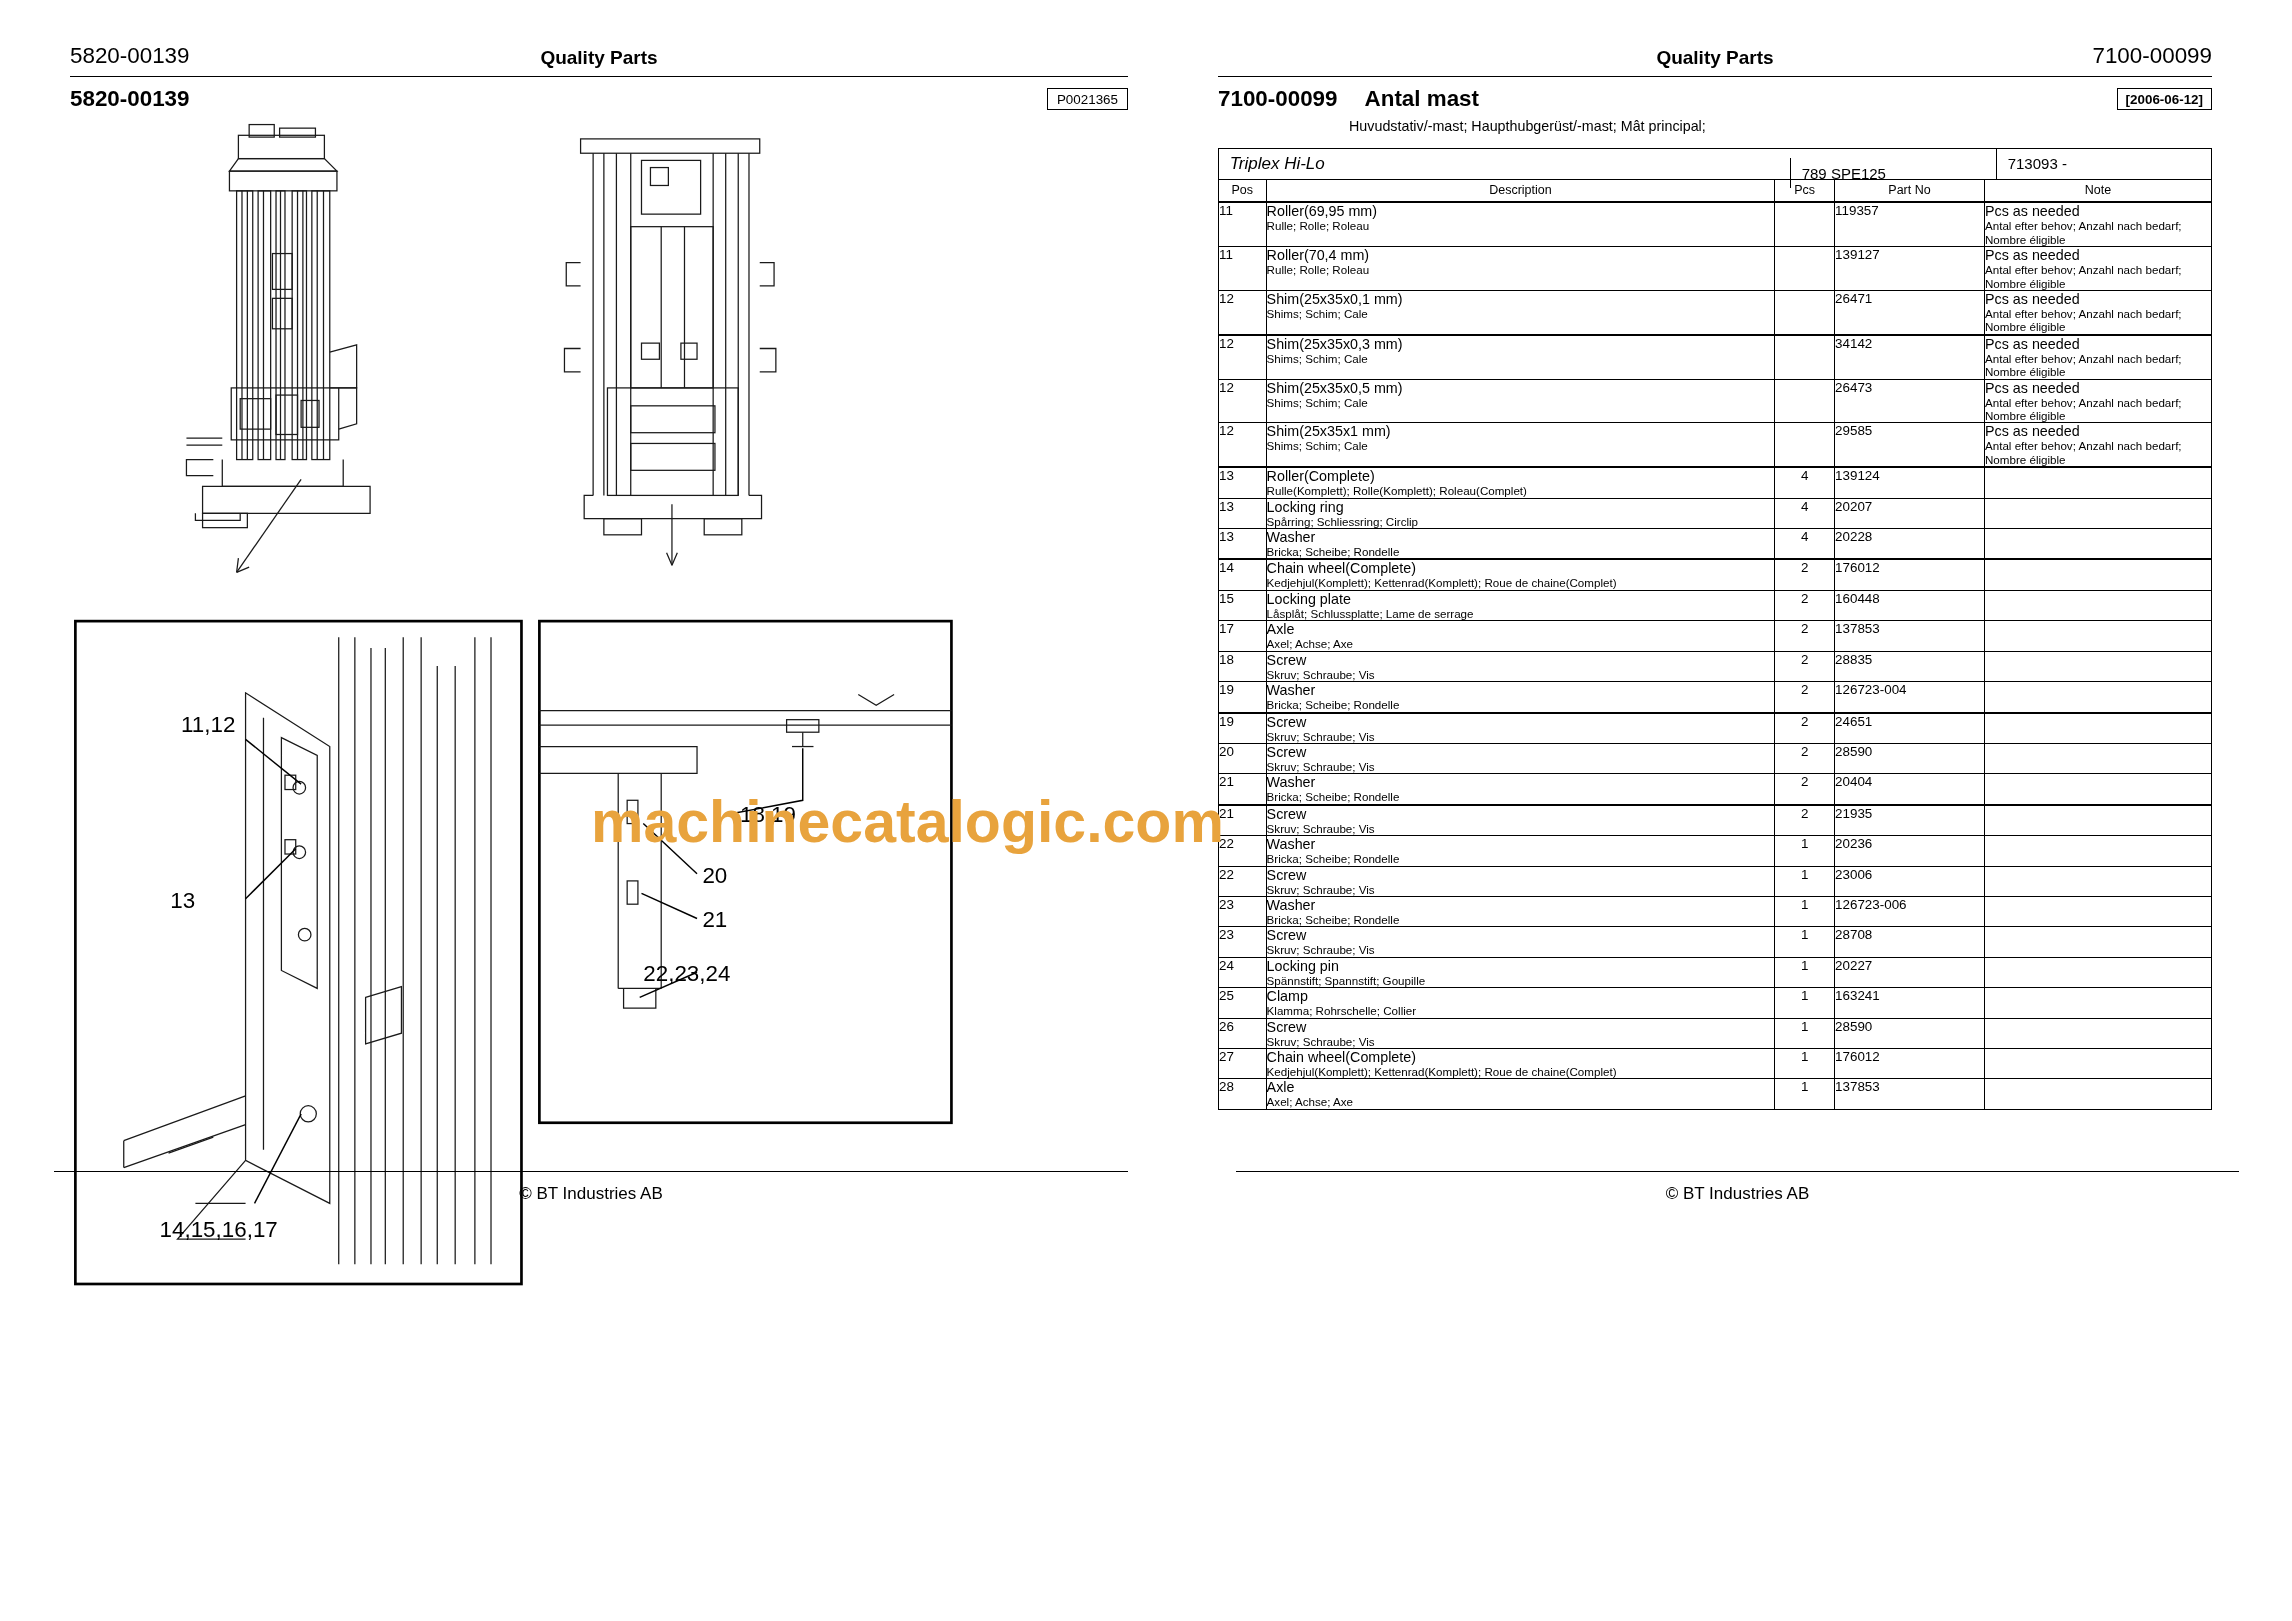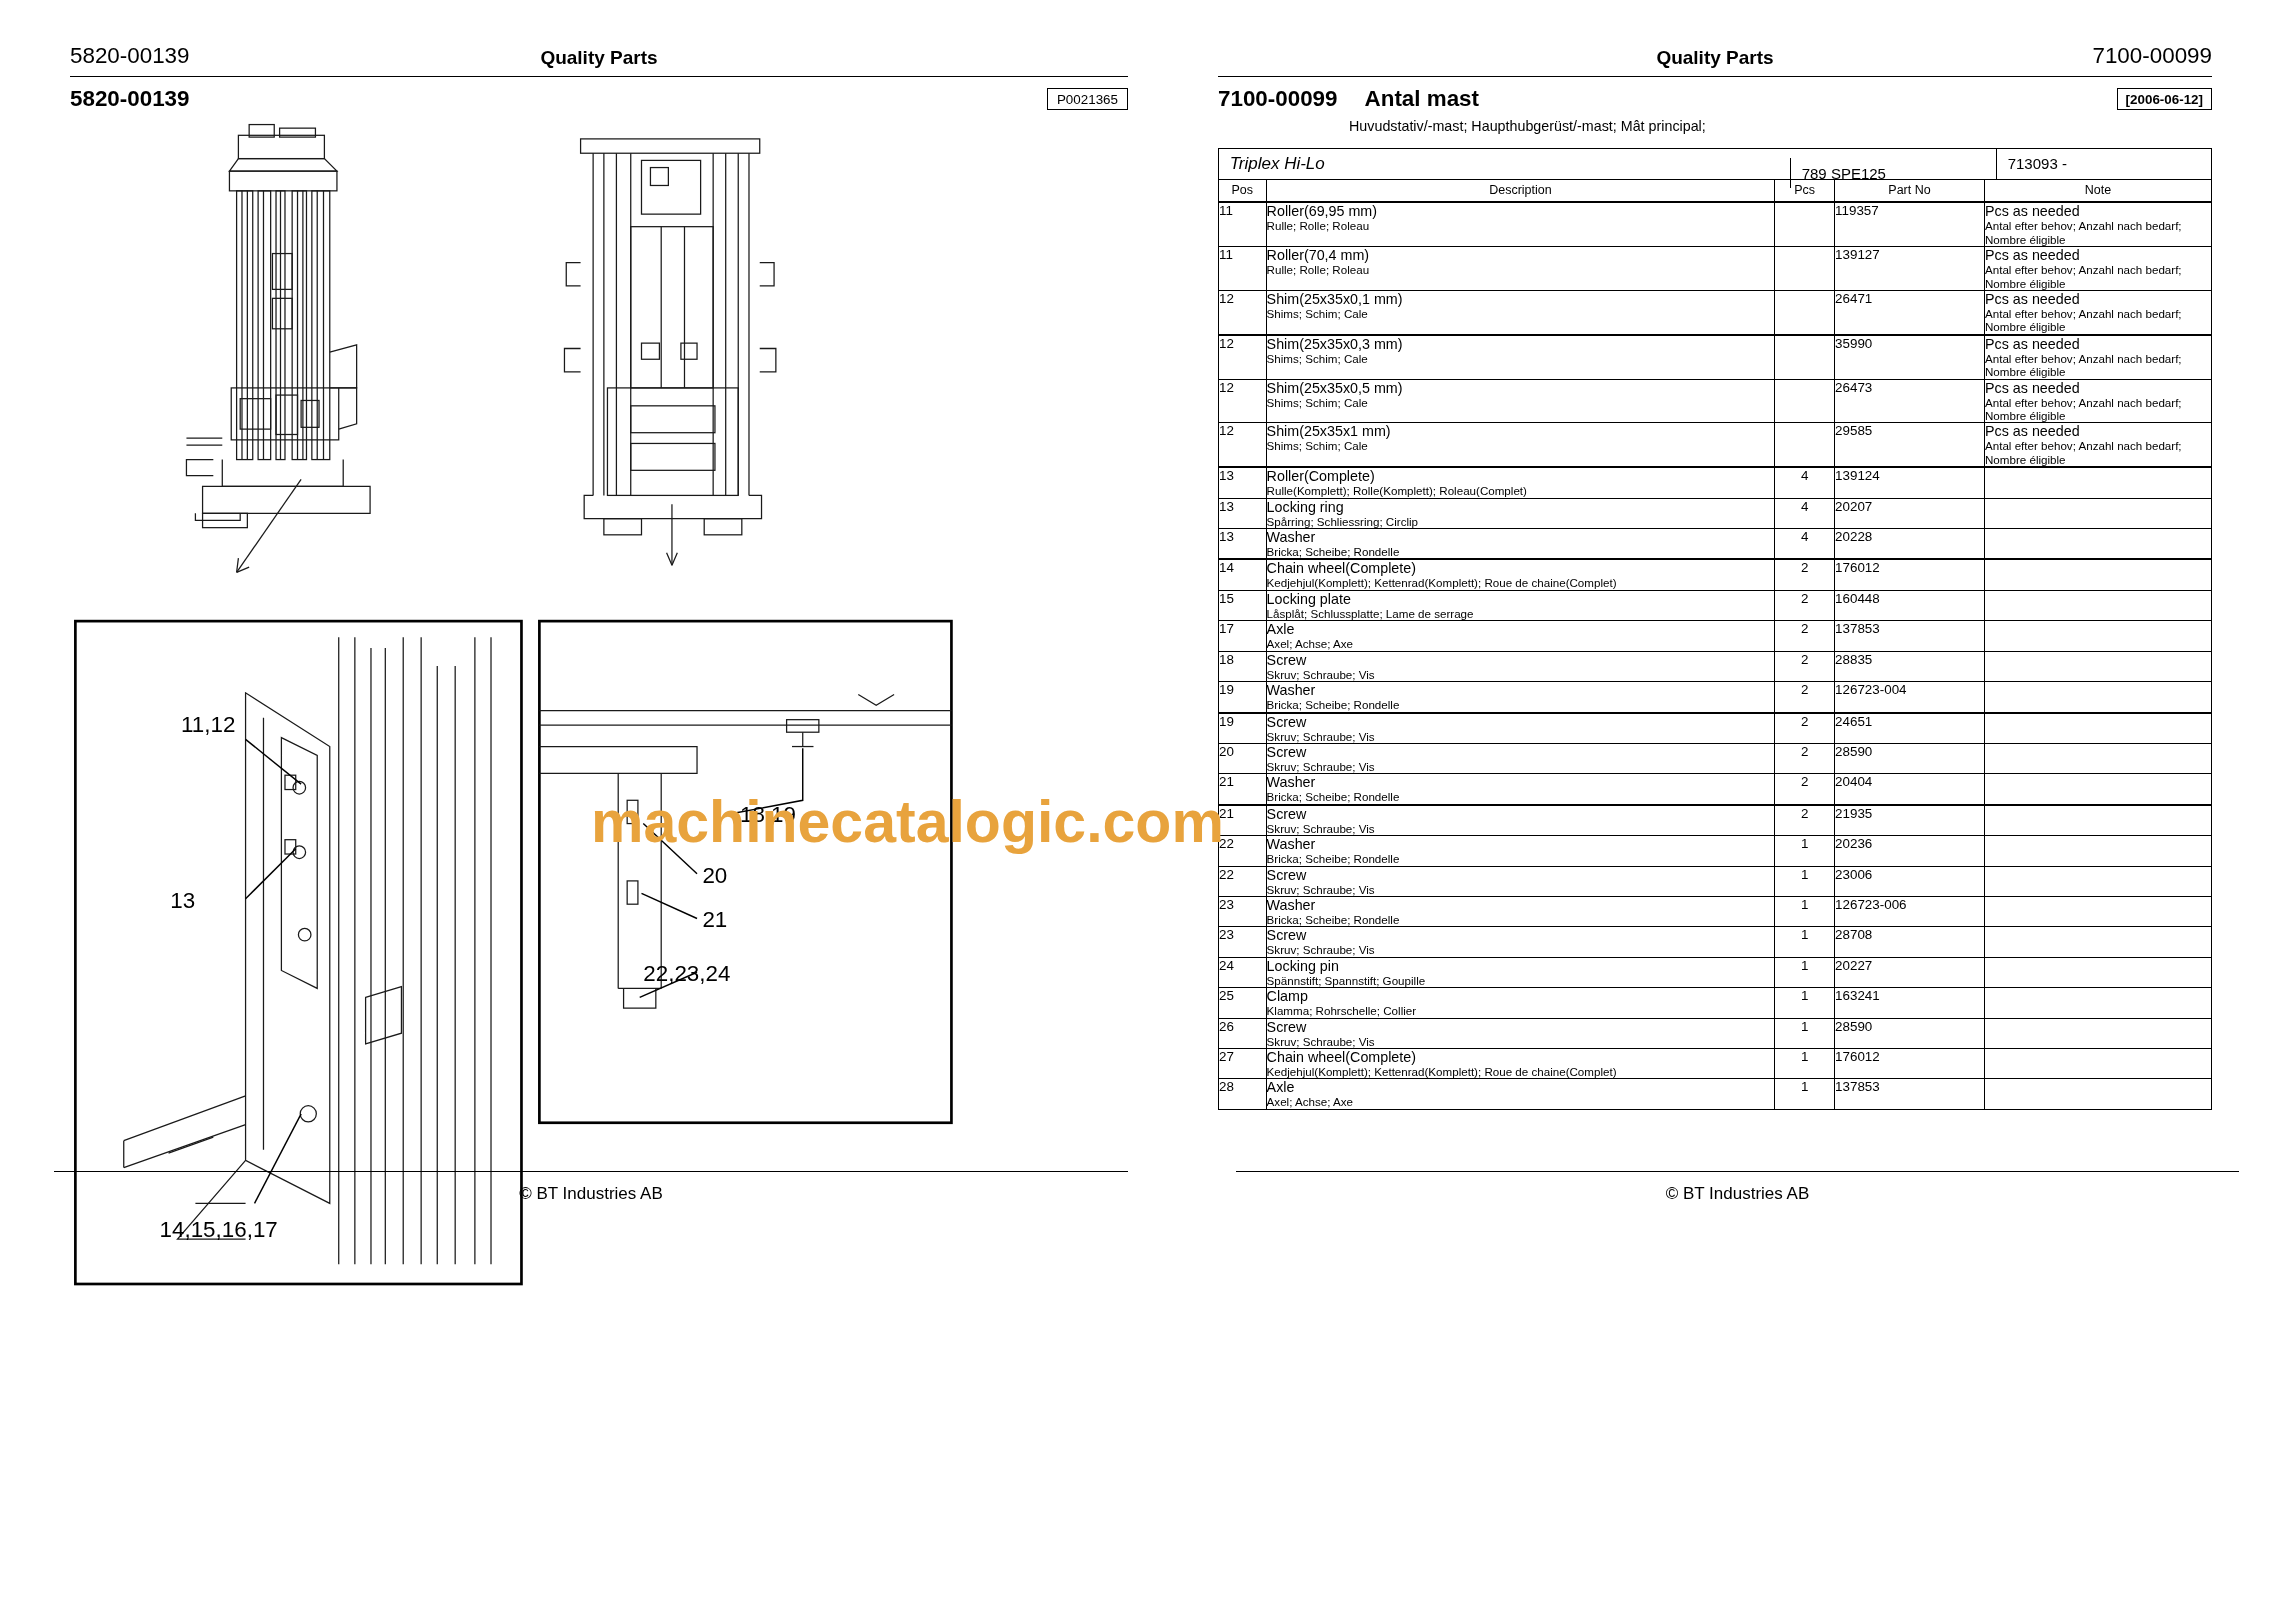--- a/index.html
+++ b/index.html
@@ -460,21 +460,21 @@
               <div class="n-sub">Antal efter behov; Anzahl nach bedarf; Nombre éligible</div>
             </td>
           </tr>
           <tr class="thick">
             <td class="pos">12</td>
             <td class="desc">
               <div class="d-main">Shim(25x35x0,3 mm)</div>
               <div class="d-sub">Shims; Schim; Cale</div>
             </td>
             <td class="pcs"></td>
-            <td class="part">35990</td>
+            <td class="part">34142</td>
             <td class="note">
               <div class="n-main">Pcs as needed</div>
               <div class="n-sub">Antal efter behov; Anzahl nach bedarf; Nombre éligible</div>
             </td>
           </tr>
           <tr>
             <td class="pos">12</td>
             <td class="desc">
               <div class="d-main">Shim(25x35x0,5 mm)</div>
               <div class="d-sub">Shims; Schim; Cale</div>

